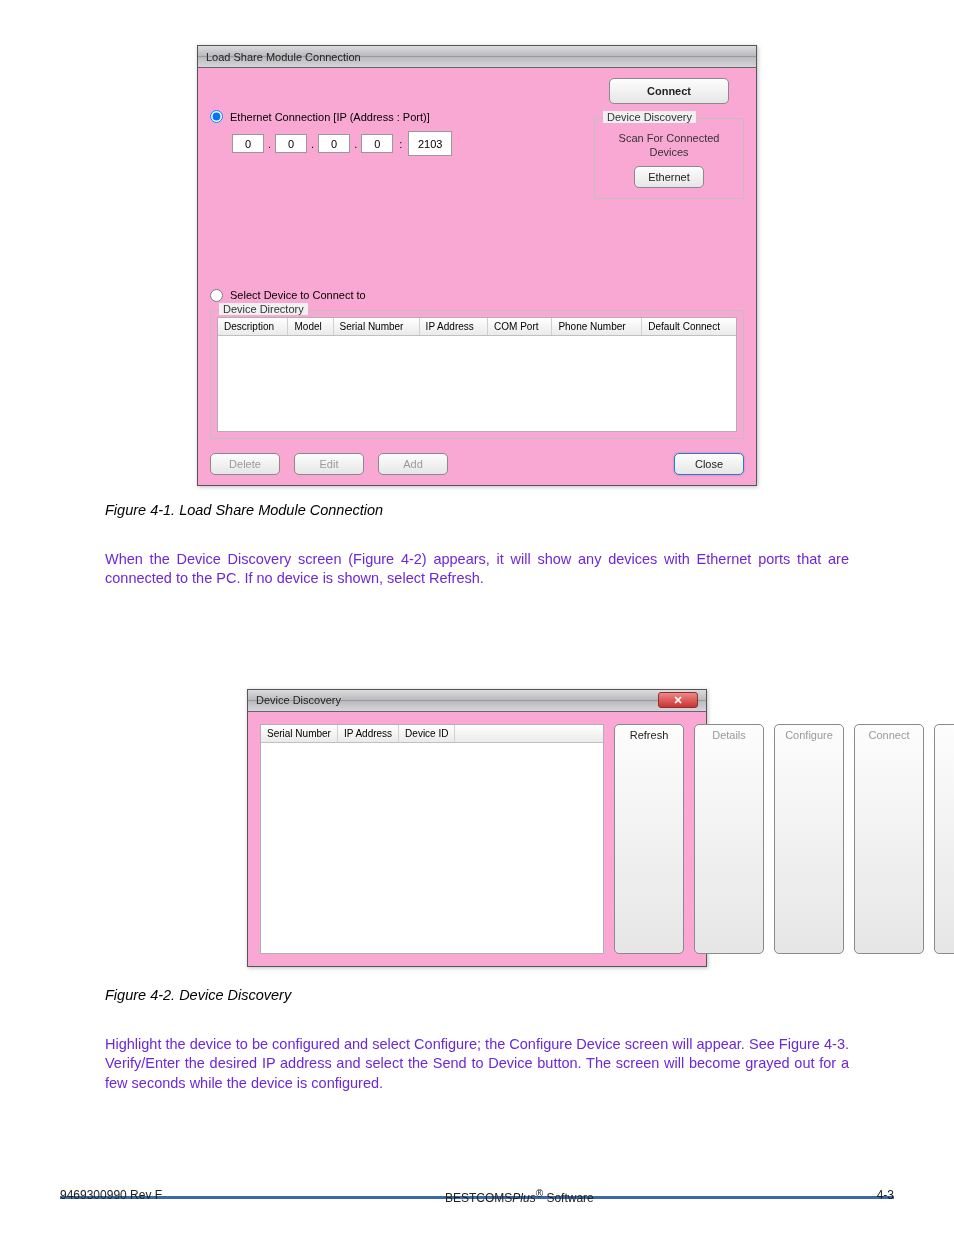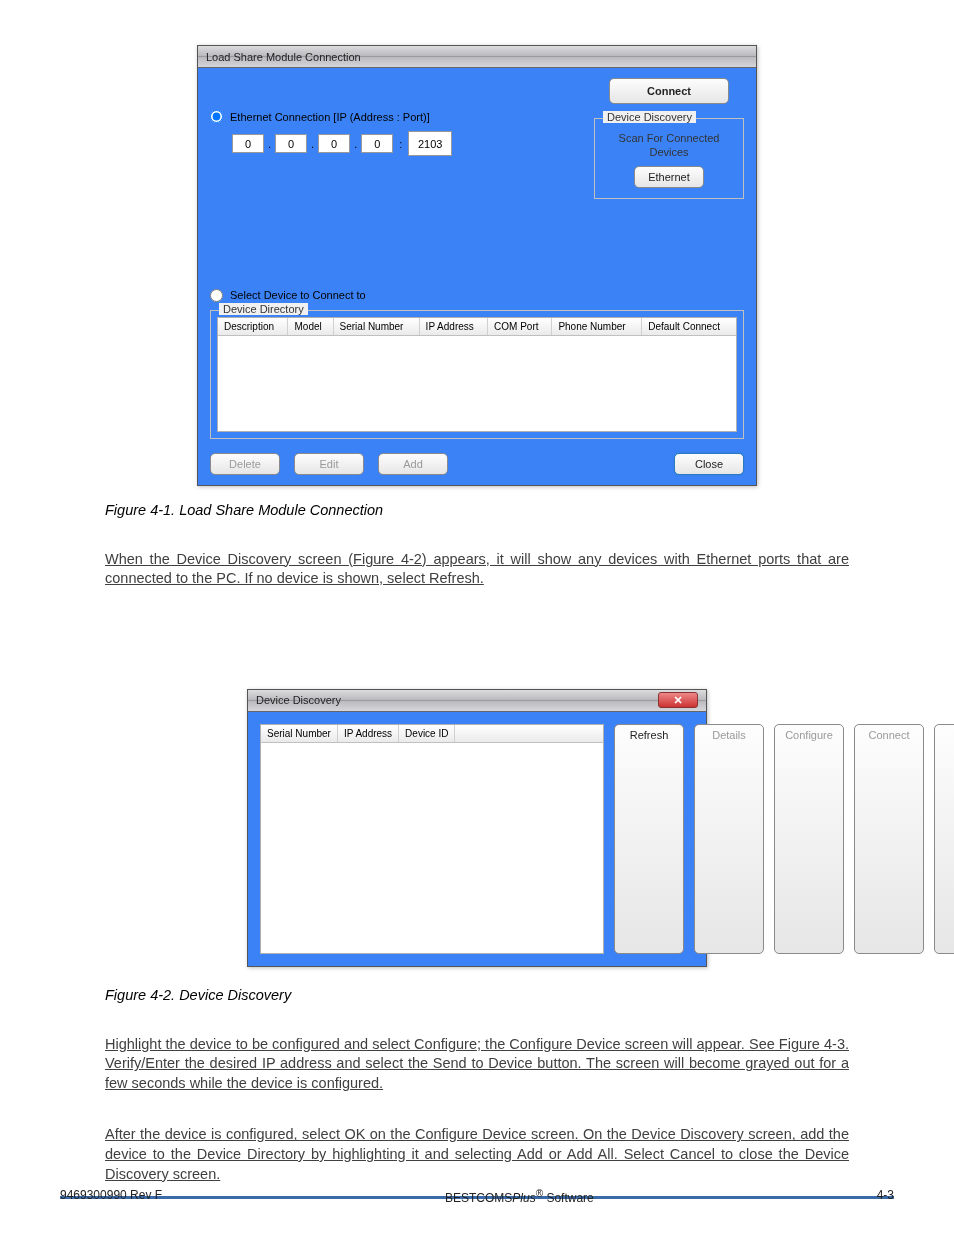--- a/index.html
+++ b/index.html
@@ -11,21 +11,21 @@
     font-family: Arial, sans-serif;
     font-size: 11px;
     background: #fff;
     position: relative;
   }
   .page-wrap {
     padding: 45px 105px 0 105px;
   }
   .dialog {
     border: 1px solid #555;
-    background: #3b82f6;
+    background: #f9a8d4;
     box-shadow: 1px 1px 4px rgba(0,0,0,0.25);
     margin-bottom: 20px;
   }
   .titlebar {
     background: linear-gradient(to bottom, #dcdcde 0%, #bcbcc0 45%, #9a9aa0 50%, #bcbcc0 55%, #d6d6da 100%);
     border-bottom: 1px solid #666;
     padding: 3px 8px;
     color: #222;
     font-size: 11px;
     display: flex;
@@ -176,24 +176,23 @@
     display: flex;
     flex-direction: row;
     gap: 10px;
   }
   .d2-btncol .btn { min-width: 70px; }
 
   
   .para {
     font-size: 14.5px;
     line-height: 1.35;
-    color: #404040;
+    color: #6d28d9;
     margin: 32px 0;
     text-align: justify;
-    text-decoration: underline;
   }
   .figcap {
     font-style: italic;
     font-size: 14.5px;
     margin: 16px 0 20px 0;
   }
   .footer-rule {
     position: absolute;
     left: 60px;
     right: 60px;
@@ -319,21 +318,20 @@
           <span class="btn disabled">Add All</span>
           <span class="btn">Cancel</span>
         </div>
       </div>
     </div>
   </div>
 
   <div class="figcap">Figure 4-2. Device Discovery</div>
 
   <div class="para">Highlight the device to be configured and select Configure; the Configure Device screen will appear. See Figure 4-3. Verify/Enter the desired IP address and select the Send to Device button. The screen will become grayed out for a few seconds while the device is configured.</div>
-  <div class="para">After the device is configured, select OK on the Configure Device screen. On the Device Discovery screen, add the device to the Device Directory by highlighting it and selecting Add or Add All. Select Cancel to close the Device Discovery screen.</div>
 
 </div>
 
 <div class="footer-rule"></div>
 <div class="footer">
   <span>9469300990 Rev F</span>
   <span>
     <span>BESTCOMS</span><i>Plus</i><sup>®</sup><span> Software</span>
   </span>
   <span>4-3</span>

